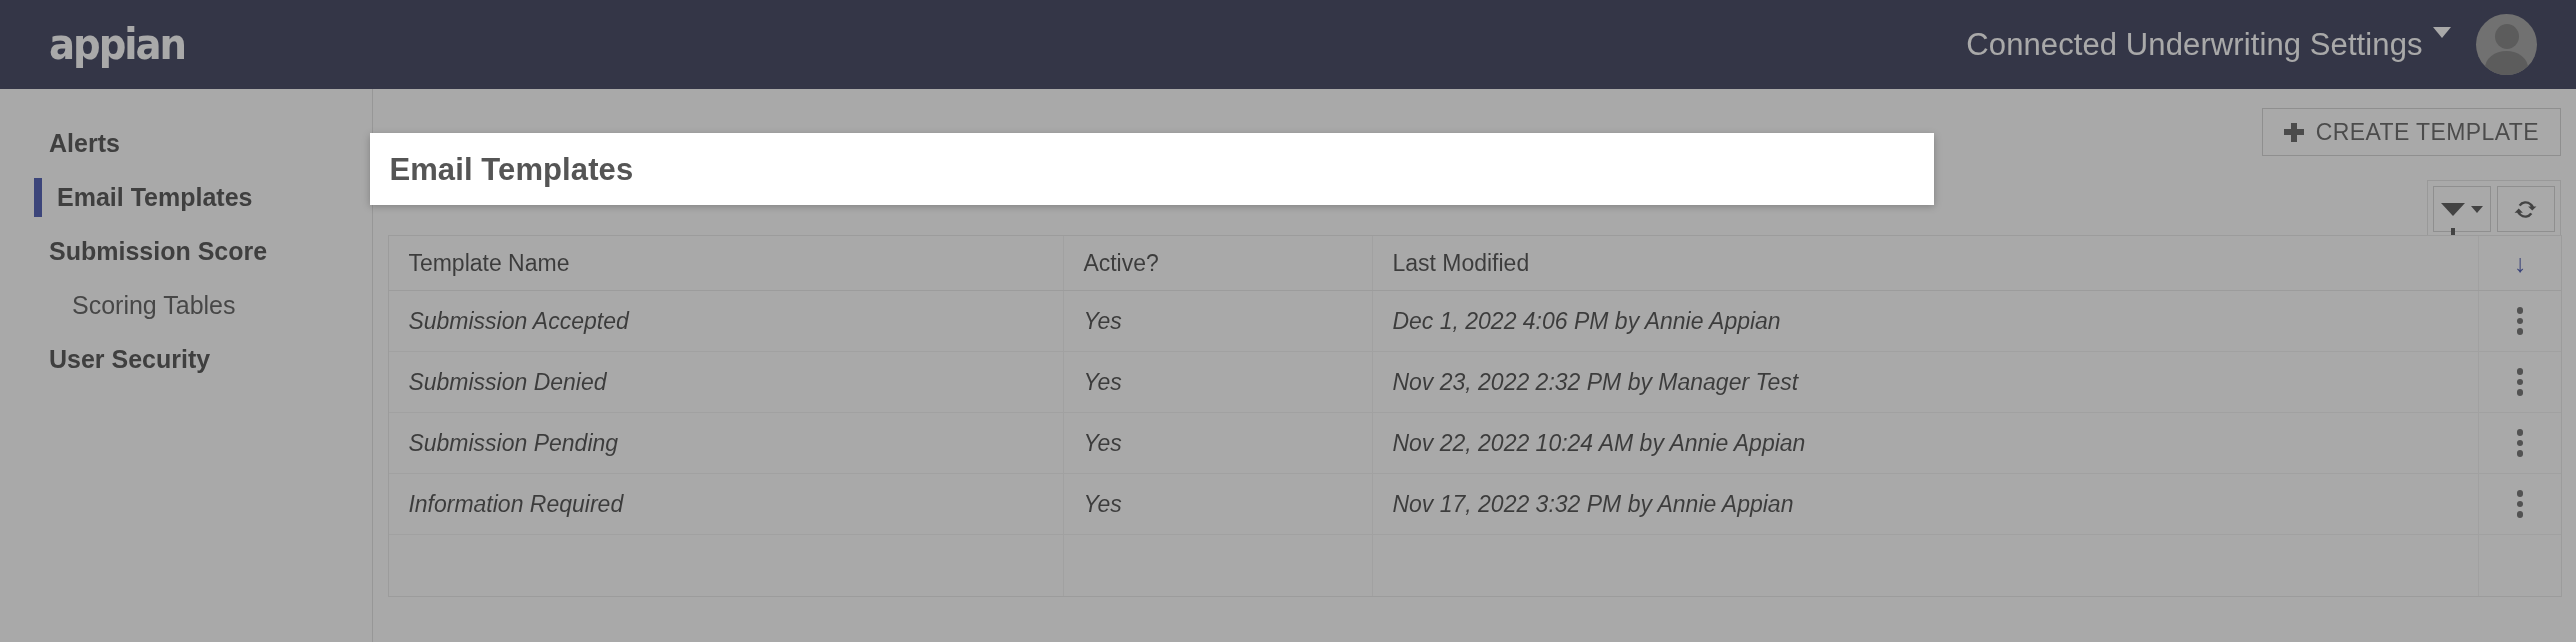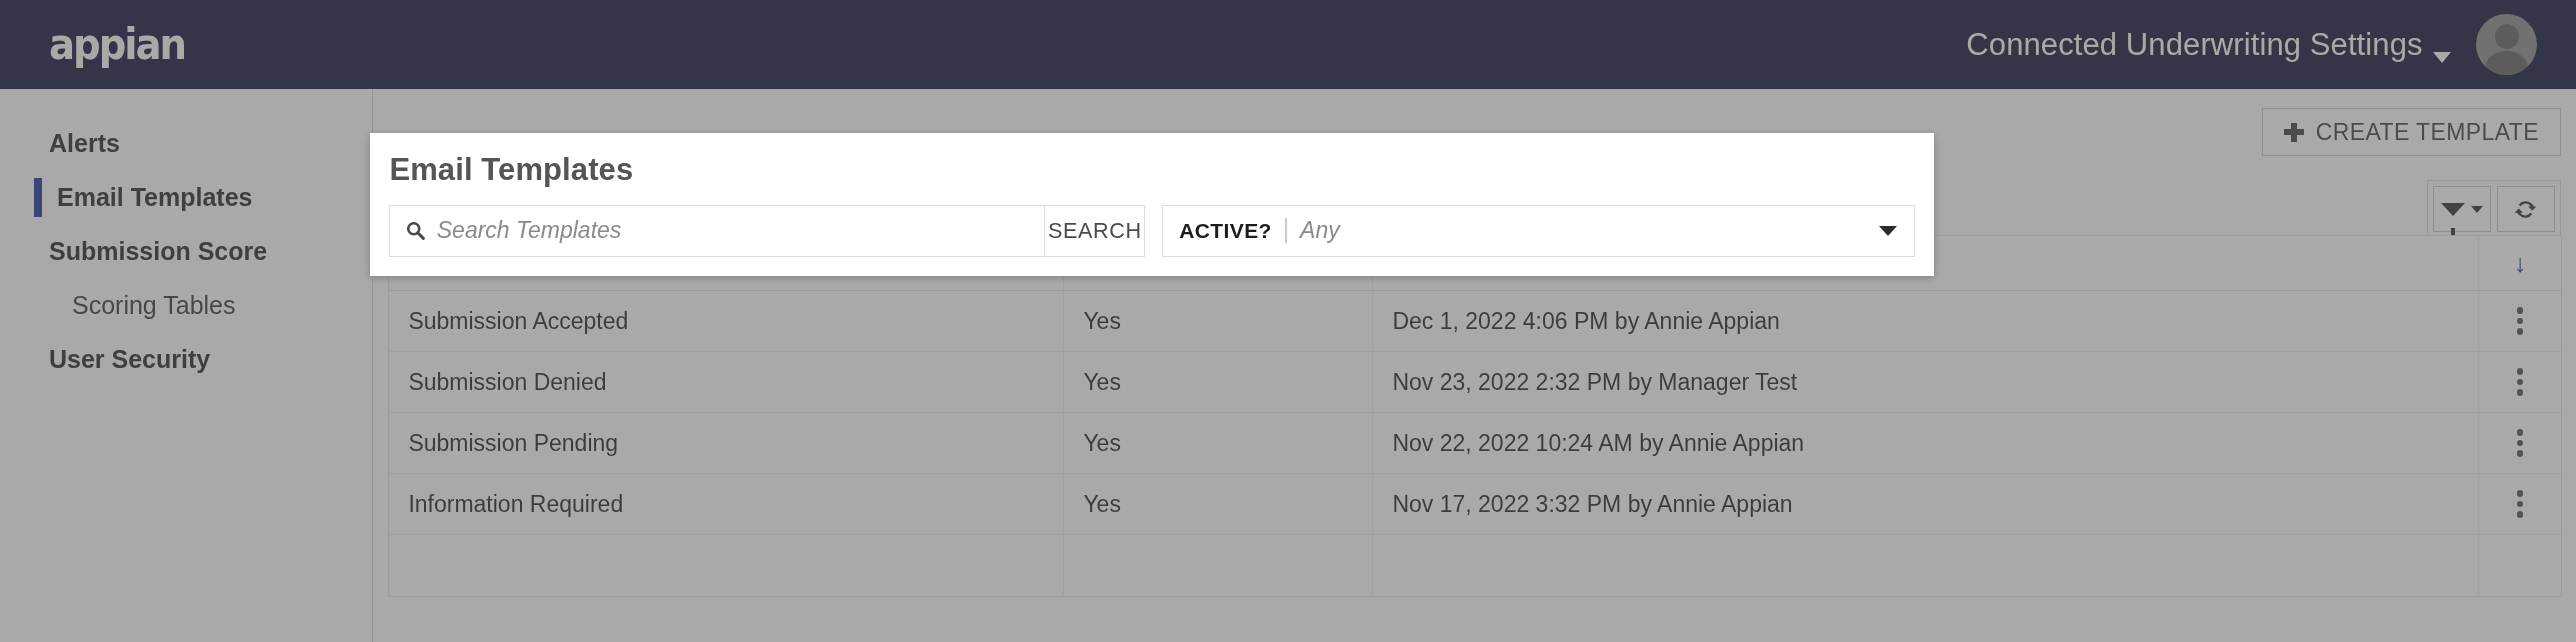--- a/index.html
+++ b/index.html
@@ -58,21 +58,21 @@
   }
   .caret-down {
     width: 0; height: 0;
     border-left: 9.7px solid transparent;
     border-right: 9.7px solid transparent;
     border-top: 11.2px solid #ffffff;
     margin-left: 10.4px;
     display: inline-block;
     vertical-align: middle;
   }
-  .title-wrap { display: flex; align-items: flex-end; }
+  .title-wrap { display: flex; align-items: flex-start; }
   .avatar {
     width: 61px; height: 61px;
     border-radius: 50%;
     background: #8a8a8a;
     position: relative;
     overflow: hidden;
     flex-shrink: 0;
   }
   .avatar .head {
     position: absolute;
@@ -245,21 +245,21 @@
     height: 100%;
     display: flex;
     align-items: center;
     white-space: nowrap;
     overflow: hidden;
   }
   .c-name     { width: 675px; border-right: 1.5px solid #eeeeee; }
   .c-active   { width: 309px; border-right: 1.5px solid #eeeeee; }
   .c-modified { flex: 1;      border-right: 1.5px solid #eeeeee; }
   .c-menu     { width: 82px; justify-content: center; padding: 0; }
-  .trow.body  { height: 61px; }
+  .trow.body  { height: 61px; font-style: italic; }
   .trow.empty { height: 61px; }
 
   .sort-arrow {
     width: 100%;
     display: flex;
     justify-content: center;
     color: #1c2f9e;
     font-size: 25px;
     line-height: 1;
   }
@@ -520,35 +520,16 @@
 
       </div>
     </div>
   </div>
 
   <div class="overlay"></div>
 
   <div class="modal">
     <div class="modal-title">Email Templates</div>
 
-    <div class="modal-controls">
-      <div class="search-wrap">
-        <div class="search-box">
-          <svg class="search-glyph" viewBox="0 0 24 24">
-            <circle cx="10" cy="10" r="6.3" fill="none" stroke="#4a4a4a" stroke-width="3"></circle>
-            <line x1="14.6" y1="14.6" x2="21" y2="21" stroke="#4a4a4a" stroke-width="3.4" stroke-linecap="round"></line>
-          </svg>
-          <input class="search-input" type="text" placeholder="Search Templates" style="">
-        </div>
-        <button class="btn-search">SEARCH</button>
-      </div>
-
-      <div class="active-filter">
-        <span class="af-label">ACTIVE?</span>
-        <span class="af-divider"></span>
-        <span class="af-value">Any</span>
-        <span class="af-caret"></span>
-      </div>
-    </div>
   </div>
 
 </div>
 
 
 </body></html>

